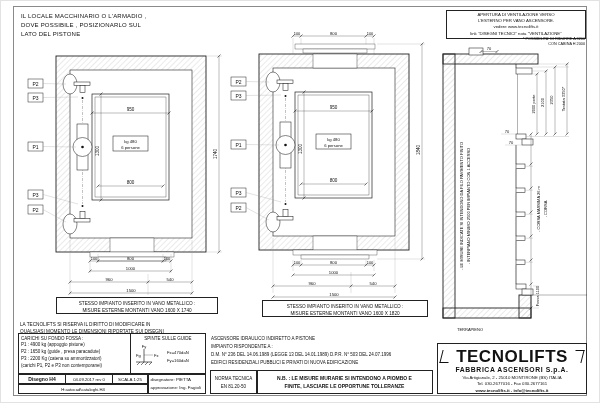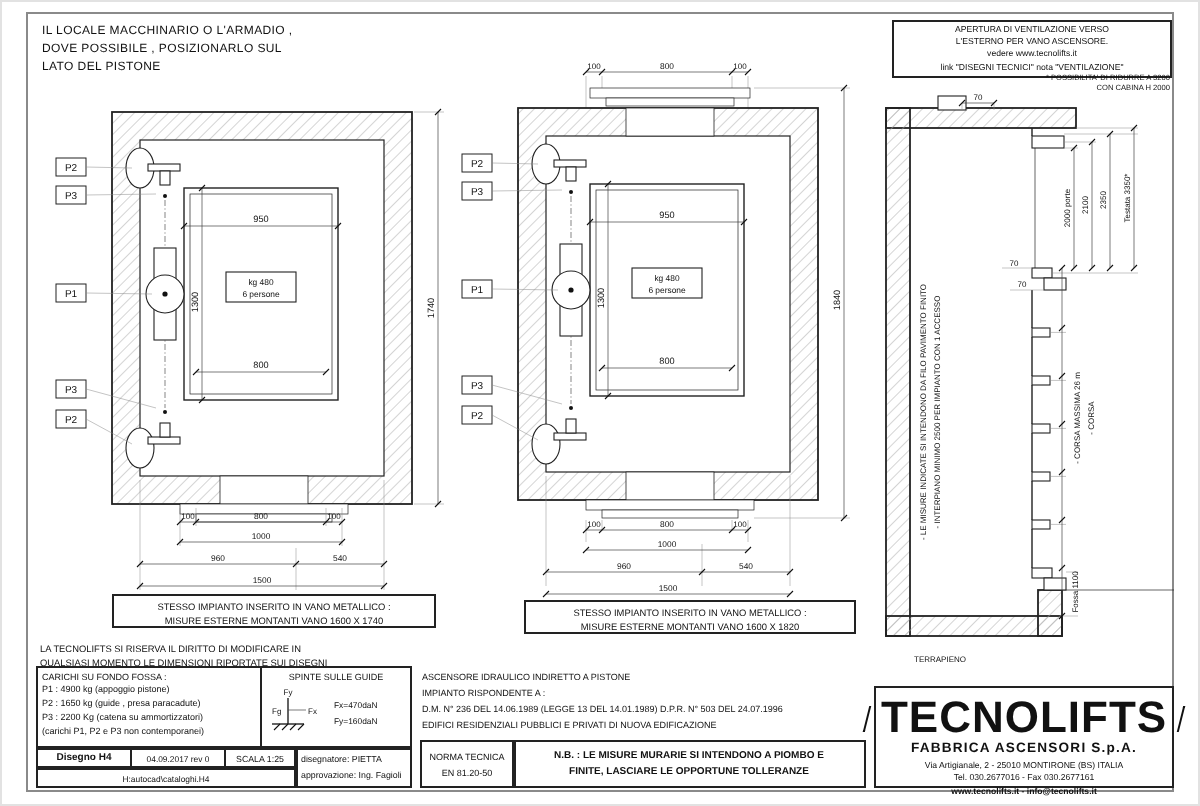--- a/index.html
+++ b/index.html
@@ -23,21 +23,21 @@
   .thin{fill:#fff;stroke:#222;stroke-width:.35}
   .ln{fill:none;stroke:#222;stroke-width:.7}
   .lnthin{fill:none;stroke:#222;stroke-width:.35}
   .dot{fill:#111;stroke:none}
   .dim{stroke:#444;stroke-width:.35;fill:none}
   .ext{stroke:#888;stroke-width:.25;fill:none}
   .tick{stroke:#111;stroke-width:.55;fill:none}
   .dash{stroke:#333;stroke-width:.3;stroke-dasharray:3 1.2 .6 1.2;fill:none}
   .pbox{fill:#fff;stroke:#222;stroke-width:.5}
   .logo-name-row{display:flex;align-items:center;justify-content:center;margin-top:4px}
-  .logo-name{font-size:22px;font-weight:bold;letter-spacing:.5px;line-height:1}
+  .logo-name{font-size:17px;font-weight:bold;letter-spacing:.5px;line-height:1}
   .lbrk{width:9px;height:13px;border-left:1.6px solid #111;border-bottom:1.6px solid #111;transform:skewX(-14deg);margin-right:6px}
   .rbrk{width:9px;height:13px;border-right:1.6px solid #111;border-top:1.6px solid #111;transform:skewX(-14deg);margin-left:6px}
   .logo-sub{text-align:center;font-size:6.8px;font-weight:bold;letter-spacing:.6px;margin-top:1px}
   .logo-line{text-align:center;font-size:4.3px;margin-top:1.5px}
   .logo-line.b{font-weight:bold}
   .nb-box{font-size:5px;font-weight:bold;text-align:center;line-height:1.6;padding-top:3px}
   .norma-box{font-size:4.5px;text-align:center;line-height:1.7;padding-top:4px}
 </style>
 </head>
 <body>

